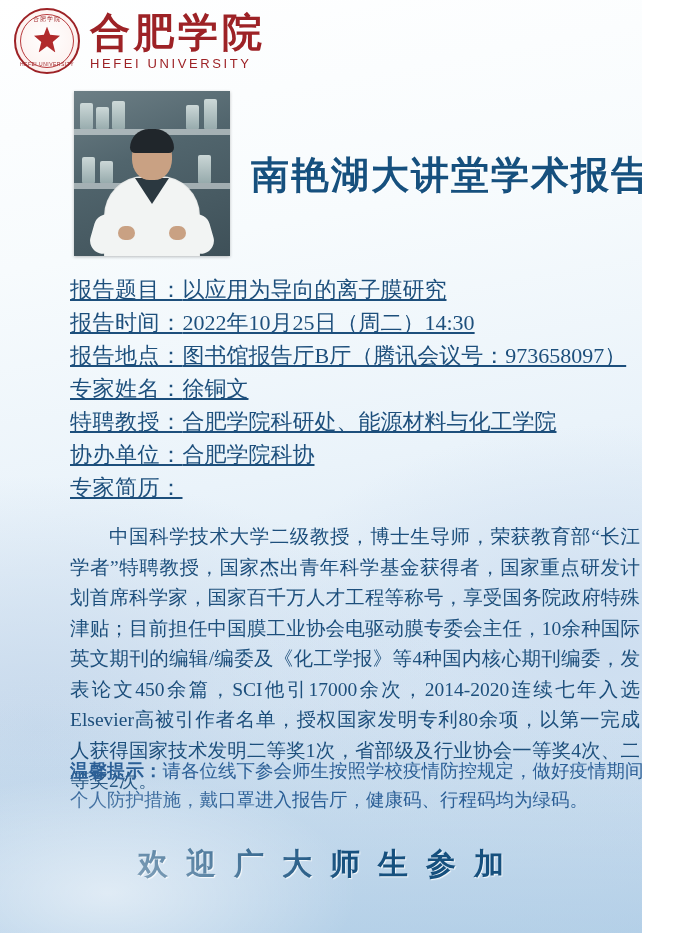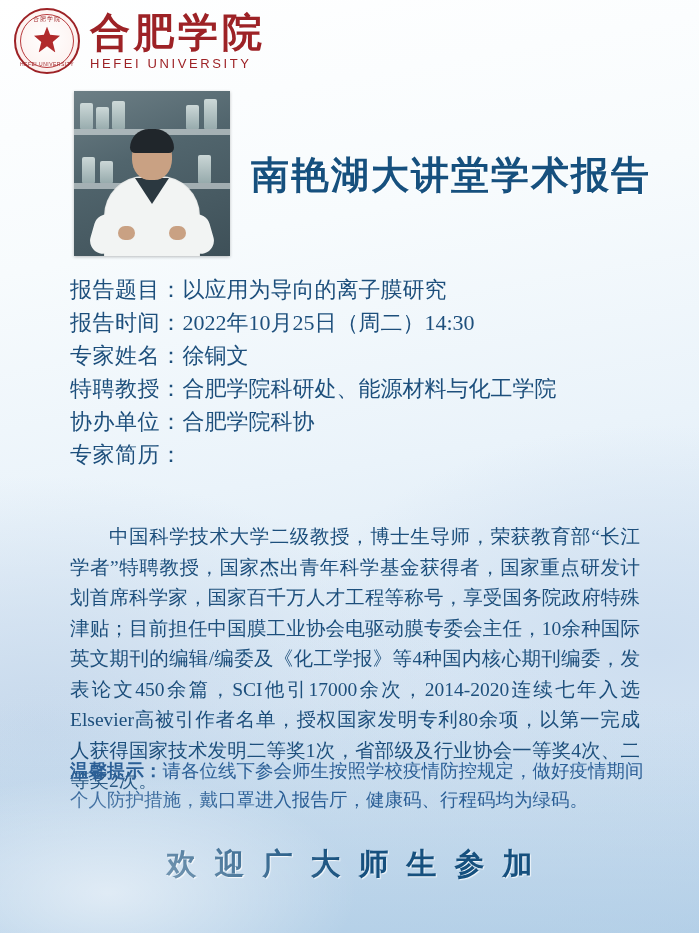--- a/index.html
+++ b/index.html
@@ -8,21 +8,21 @@
   }
   body {
     width: 699px;
     height: 933px;
     font-family: "Liberation Serif", serif;
     background: #ffffff;
     overflow: hidden;
   }
   .poster {
     position: relative;
-    width: 699px;
+    width: 642px;
     height: 933px;
     background:
       radial-gradient(ellipse 900px 500px at 50% 100%, #cfe0ef 0%, rgba(207,224,239,0) 62%),
       radial-gradient(ellipse 700px 420px at 6% 78%, #c7d9ec 0%, rgba(199,217,236,0) 60%),
       radial-gradient(ellipse 600px 380px at 94% 70%, #cddef0 0%, rgba(205,222,240,0) 60%),
       linear-gradient(170deg, #ffffff 0%, #f7fbfd 26%, #eaf3fa 50%, #dce9f5 72%, #cadcee 100%);
     box-sizing: border-box;
     overflow: hidden;
   }
   .poster:before {
@@ -223,20 +223,21 @@
     top: 273px;
     width: 580px;
     color: #1d4f7c;
     font-size: 22px;
     line-height: 33px;
   }
   .info-row {
     display: flex;
     align-items: baseline;
     white-space: nowrap;
+    text-decoration: underline;
   }
   .info-label {
     flex: 0 0 auto;
     letter-spacing: 0.5px;
   }
   .info-value {
     flex: 1 1 auto;
   }
 
   
@@ -327,20 +328,24 @@
   <div class="info">
     <div class="info-row">
       <span class="info-label">报告题目：</span>
       <span class="info-value">以应用为导向的离子膜研究</span>
     </div>
     <div class="info-row">
       <span class="info-label">报告时间：</span>
       <span class="info-value">2022年10月25日（周二）14:30</span>
     </div>
     <div class="info-row">
+      <span class="info-label">报告地点：</span>
+      <span class="info-value">图书馆报告厅B厅（腾讯会议号：973658097）</span>
+    </div>
+    <div class="info-row">
       <span class="info-label">专家姓名：</span>
       <span class="info-value">徐铜文</span>
     </div>
     <div class="info-row">
       <span class="info-label">特聘教授：</span>
       <span class="info-value">合肥学院科研处、能源材料与化工学院</span>
     </div>
     <div class="info-row">
       <span class="info-label">协办单位：</span>
       <span class="info-value">合肥学院科协</span>

